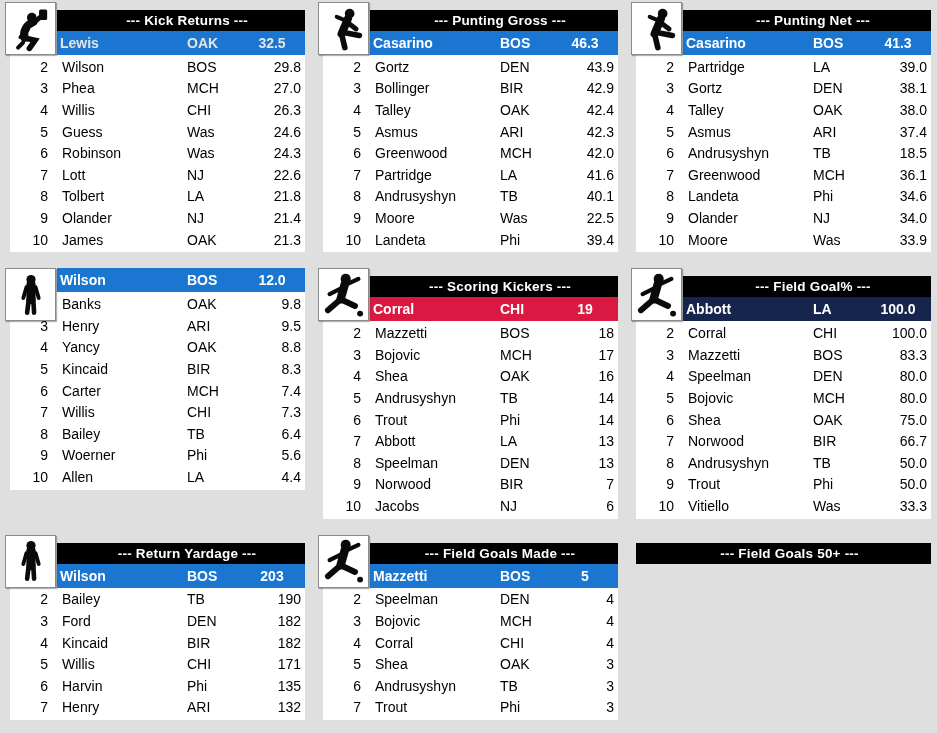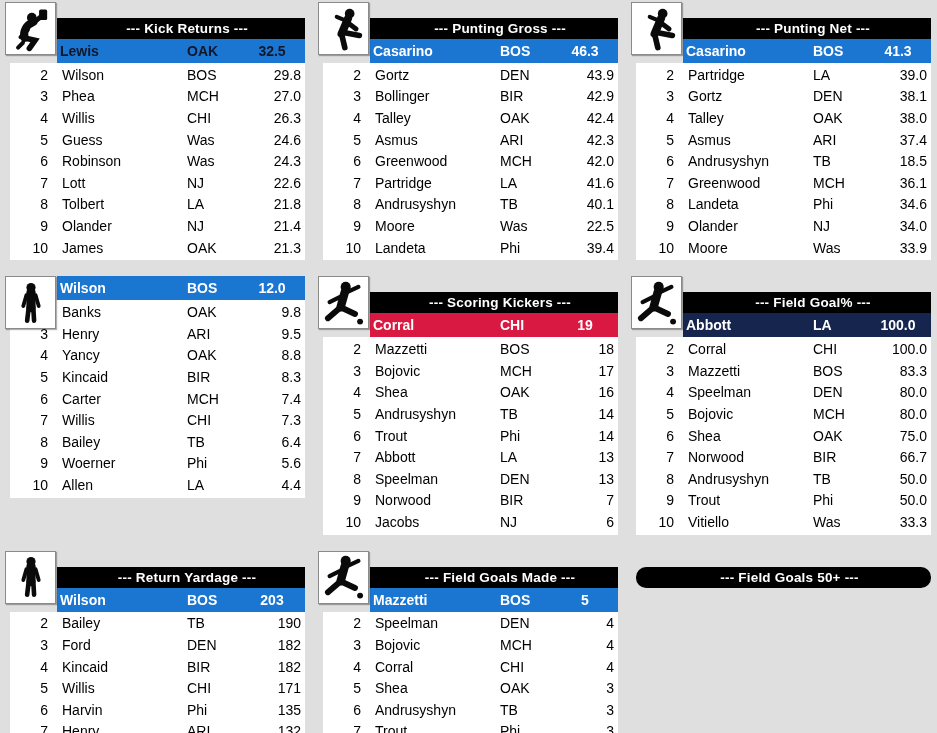--- a/index.html
+++ b/index.html
@@ -19,28 +19,28 @@
   .panel{position:relative;width:300px;}
   .icon-box{
     position:absolute;left:0;top:0;width:51px;height:53px;
     box-sizing:border-box;
     background:#ffffff;border:1px solid #8a8a8a;
     box-shadow:1px 1px 1px rgba(0,0,0,.3);
     display:flex;align-items:center;justify-content:center;
     z-index:2;
   }
   .hdr{
-    margin-left:52px;margin-top:16px;height:21px;
+    margin-left:52px;margin-top:8px;height:21px;
     background:#000;color:#fff;
     font-weight:bold;font-size:13.5px;
     display:flex;align-items:center;justify-content:center;
     letter-spacing:.2px;
     padding-left:12px;
   }
-  .hdr.full{margin-left:5px;border-radius:10px;}
+  .hdr.full{margin-left:5px;}
   .leader{
     margin-left:52px;height:24px;
     display:grid;grid-template-columns:1fr 56px 58px;
     align-items:center;
     font-weight:bold;font-size:14px;
     padding:0 4px 0 3px;
   }
   .leader .l-val{text-align:center;}
   .tbody{
     margin-left:5px;width:295px;
@@ -73,21 +73,21 @@
             <path d="M27 21 L38 12" stroke-width="6" fill="none"></path>
             <path d="M22 28 L13 37" stroke-width="5" fill="none"></path>
             <path d="M18 38 L31 41 L24 51" stroke-width="7" fill="none"></path>
             <path d="M16 44 L10 50" stroke-width="5" fill="none"></path>
           </g>
         </svg>
       </div>
       <div class="hdr">
         <span>--- Kick Returns ---</span>
       </div>
-      <div class="leader" style="background: rgb(27, 118, 210); color: #0f172a;">
+      <div class="leader" style="background: rgb(27, 118, 210); color: #e5e5e5;">
         <span class="l-name">Lewis</span>
         <span class="l-team">OAK</span>
         <span class="l-val">32.5</span>
       </div>
       <div class="tbody">
         <div class="row">
           <span class="c-rank">2</span>
           <span class="c-name">Wilson</span>
           <span class="c-team">BOS</span>
           <span class="c-val">29.8</span>

